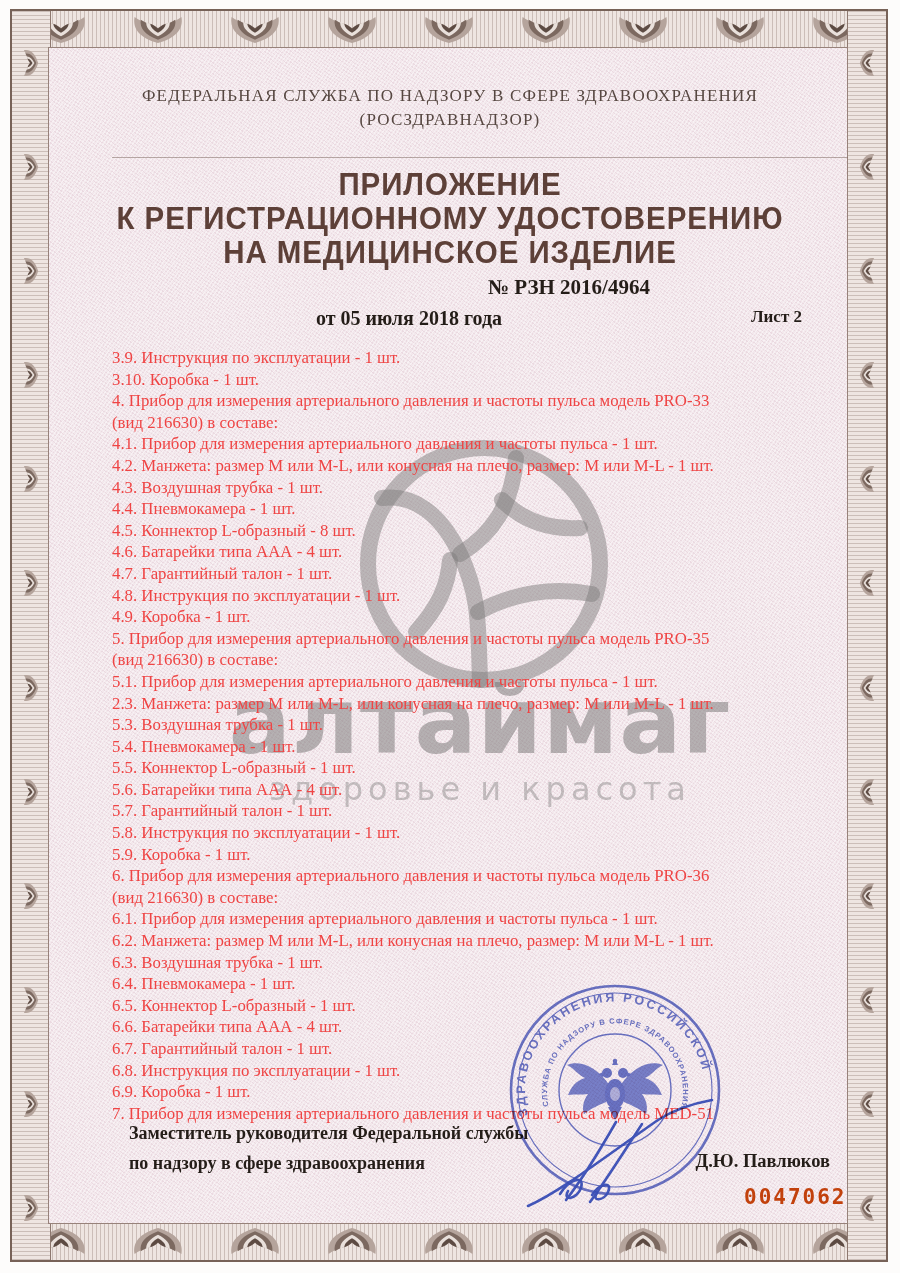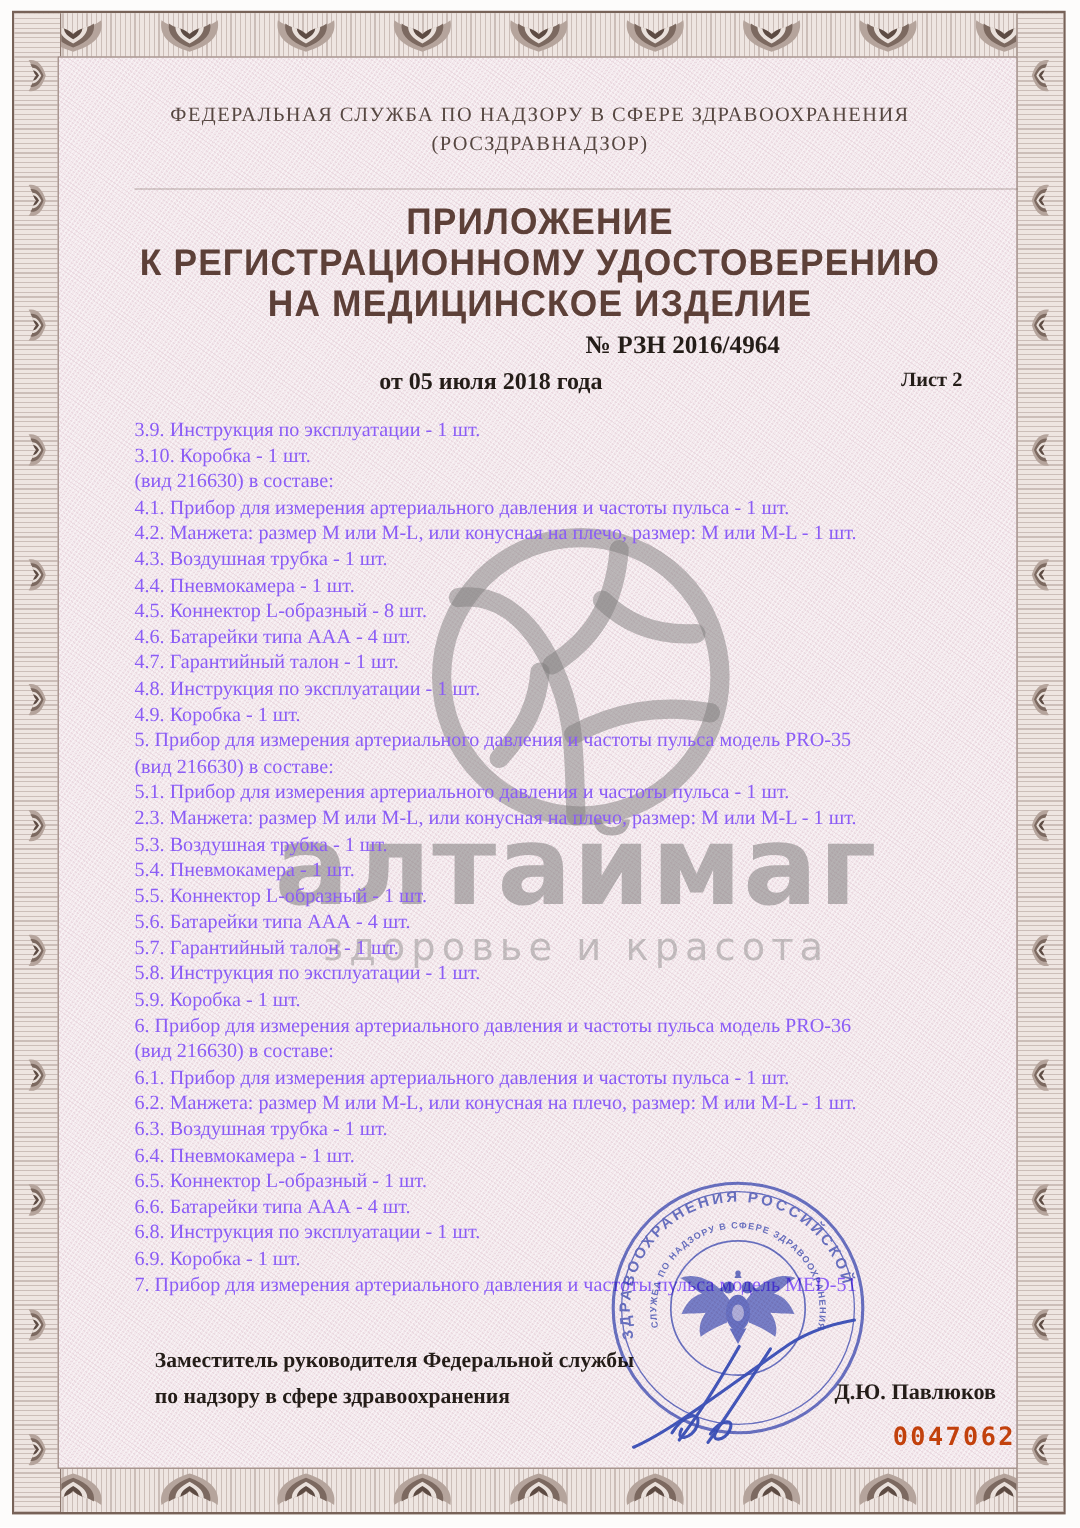--- a/index.html
+++ b/index.html
@@ -40,21 +40,21 @@
 
   .title-line{font-family:"Liberation Sans", sans-serif;font-weight:bold;color:#5d4038;
      font-size:31px;letter-spacing:1px;transform:scaleX(.95);transform-origin:center;z-index:2;}
 
   .meta{font-weight:bold;color:#241d18;z-index:2;}
   .doc-date{left:316px;top:284px;font-size:20px;margin-top:23px;}
   .doc-number{left:488px;top:275px;font-size:21px;}
   .sheet{right:98px;top:307px;font-size:17px;}
 
   .list{left:112px;top:347px;width:742px;z-index:2;}
-  .body-line{font-size:16.8px;line-height:21.6px;color:#8b5cf6;white-space:nowrap;}
+  .body-line{font-size:16.8px;line-height:21.6px;color:#ef4444;white-space:nowrap;}
 
   .sig-line{left:112px;font-size:18px;font-weight:bold;color:#241d18;z-index:2;margin-left:17px;}
   .sig1{top:1123px;} .sig2{top:1153px;}
   .signatory{right:70px;top:1151px;font-size:18.5px;font-weight:bold;color:#241d18;z-index:2;}
 
   .serial{left:744px;top:1185px;font-family:"DejaVu Sans Mono", monospace;font-weight:bold;
      font-size:21px;letter-spacing:2px;color:#c2410c;z-index:4;}
 
   
   .wm{z-index:1;pointer-events:none;}
@@ -327,20 +327,21 @@
   <div class="abs center title-line" style="top:201px">К РЕГИСТРАЦИОННОМУ УДОСТОВЕРЕНИЮ</div>
   <div class="abs center title-line" style="top:235px">НА МЕДИЦИНСКОЕ ИЗДЕЛИЕ</div>
 
   <div class="abs meta doc-date">от  05 июля 2018 года</div>
   <div class="abs meta doc-number">№  РЗН 2016/4964</div>
   <div class="abs meta sheet">Лист 2</div>
 
   <div class="abs list">
       <div class="body-line">3.9. Инструкция по эксплуатации - 1 шт.</div>
       <div class="body-line">3.10. Коробка - 1 шт.</div>
+      <div class="body-line">4. Прибор для измерения артериального давления и частоты пульса модель PRO-33</div>
       <div class="body-line">(вид 216630) в составе:</div>
       <div class="body-line">4.1. Прибор для измерения артериального давления и частоты пульса - 1 шт.</div>
       <div class="body-line">4.2. Манжета: размер М или M-L, или конусная на плечо, размер: М или M-L - 1 шт.</div>
       <div class="body-line">4.3. Воздушная трубка - 1 шт.</div>
       <div class="body-line">4.4. Пневмокамера - 1 шт.</div>
       <div class="body-line">4.5. Коннектор L-образный - 8 шт.</div>
       <div class="body-line">4.6. Батарейки типа ААА - 4 шт.</div>
       <div class="body-line">4.7. Гарантийный талон - 1 шт.</div>
       <div class="body-line">4.8. Инструкция по эксплуатации - 1 шт.</div>
       <div class="body-line">4.9. Коробка - 1 шт.</div>
@@ -356,20 +357,21 @@
       <div class="body-line">5.8. Инструкция по эксплуатации - 1 шт.</div>
       <div class="body-line">5.9. Коробка - 1 шт.</div>
       <div class="body-line">6. Прибор для измерения артериального давления и частоты пульса модель PRO-36</div>
       <div class="body-line">(вид 216630) в составе:</div>
       <div class="body-line">6.1. Прибор для измерения артериального давления и частоты пульса - 1 шт.</div>
       <div class="body-line">6.2. Манжета: размер М или M-L, или конусная на плечо, размер: М или M-L - 1 шт.</div>
       <div class="body-line">6.3. Воздушная трубка - 1 шт.</div>
       <div class="body-line">6.4. Пневмокамера - 1 шт.</div>
       <div class="body-line">6.5. Коннектор L-образный - 1 шт.</div>
       <div class="body-line">6.6. Батарейки типа ААА - 4 шт.</div>
+      <div class="body-line">6.7. Гарантийный талон - 1 шт.</div>
       <div class="body-line">6.8. Инструкция по эксплуатации - 1 шт.</div>
       <div class="body-line">6.9. Коробка - 1 шт.</div>
       <div class="body-line">7. Прибор для измерения артериального давления и частоты пульса модель MED-51</div>
     </div>
 
   <div class="abs sig-line sig1">Заместитель руководителя Федеральной службы</div>
   <div class="abs sig-line sig2">по надзору в сфере здравоохранения</div>
   <div class="abs signatory">Д.Ю. Павлюков</div>
 
   <div class="abs serial">0047062</div>

